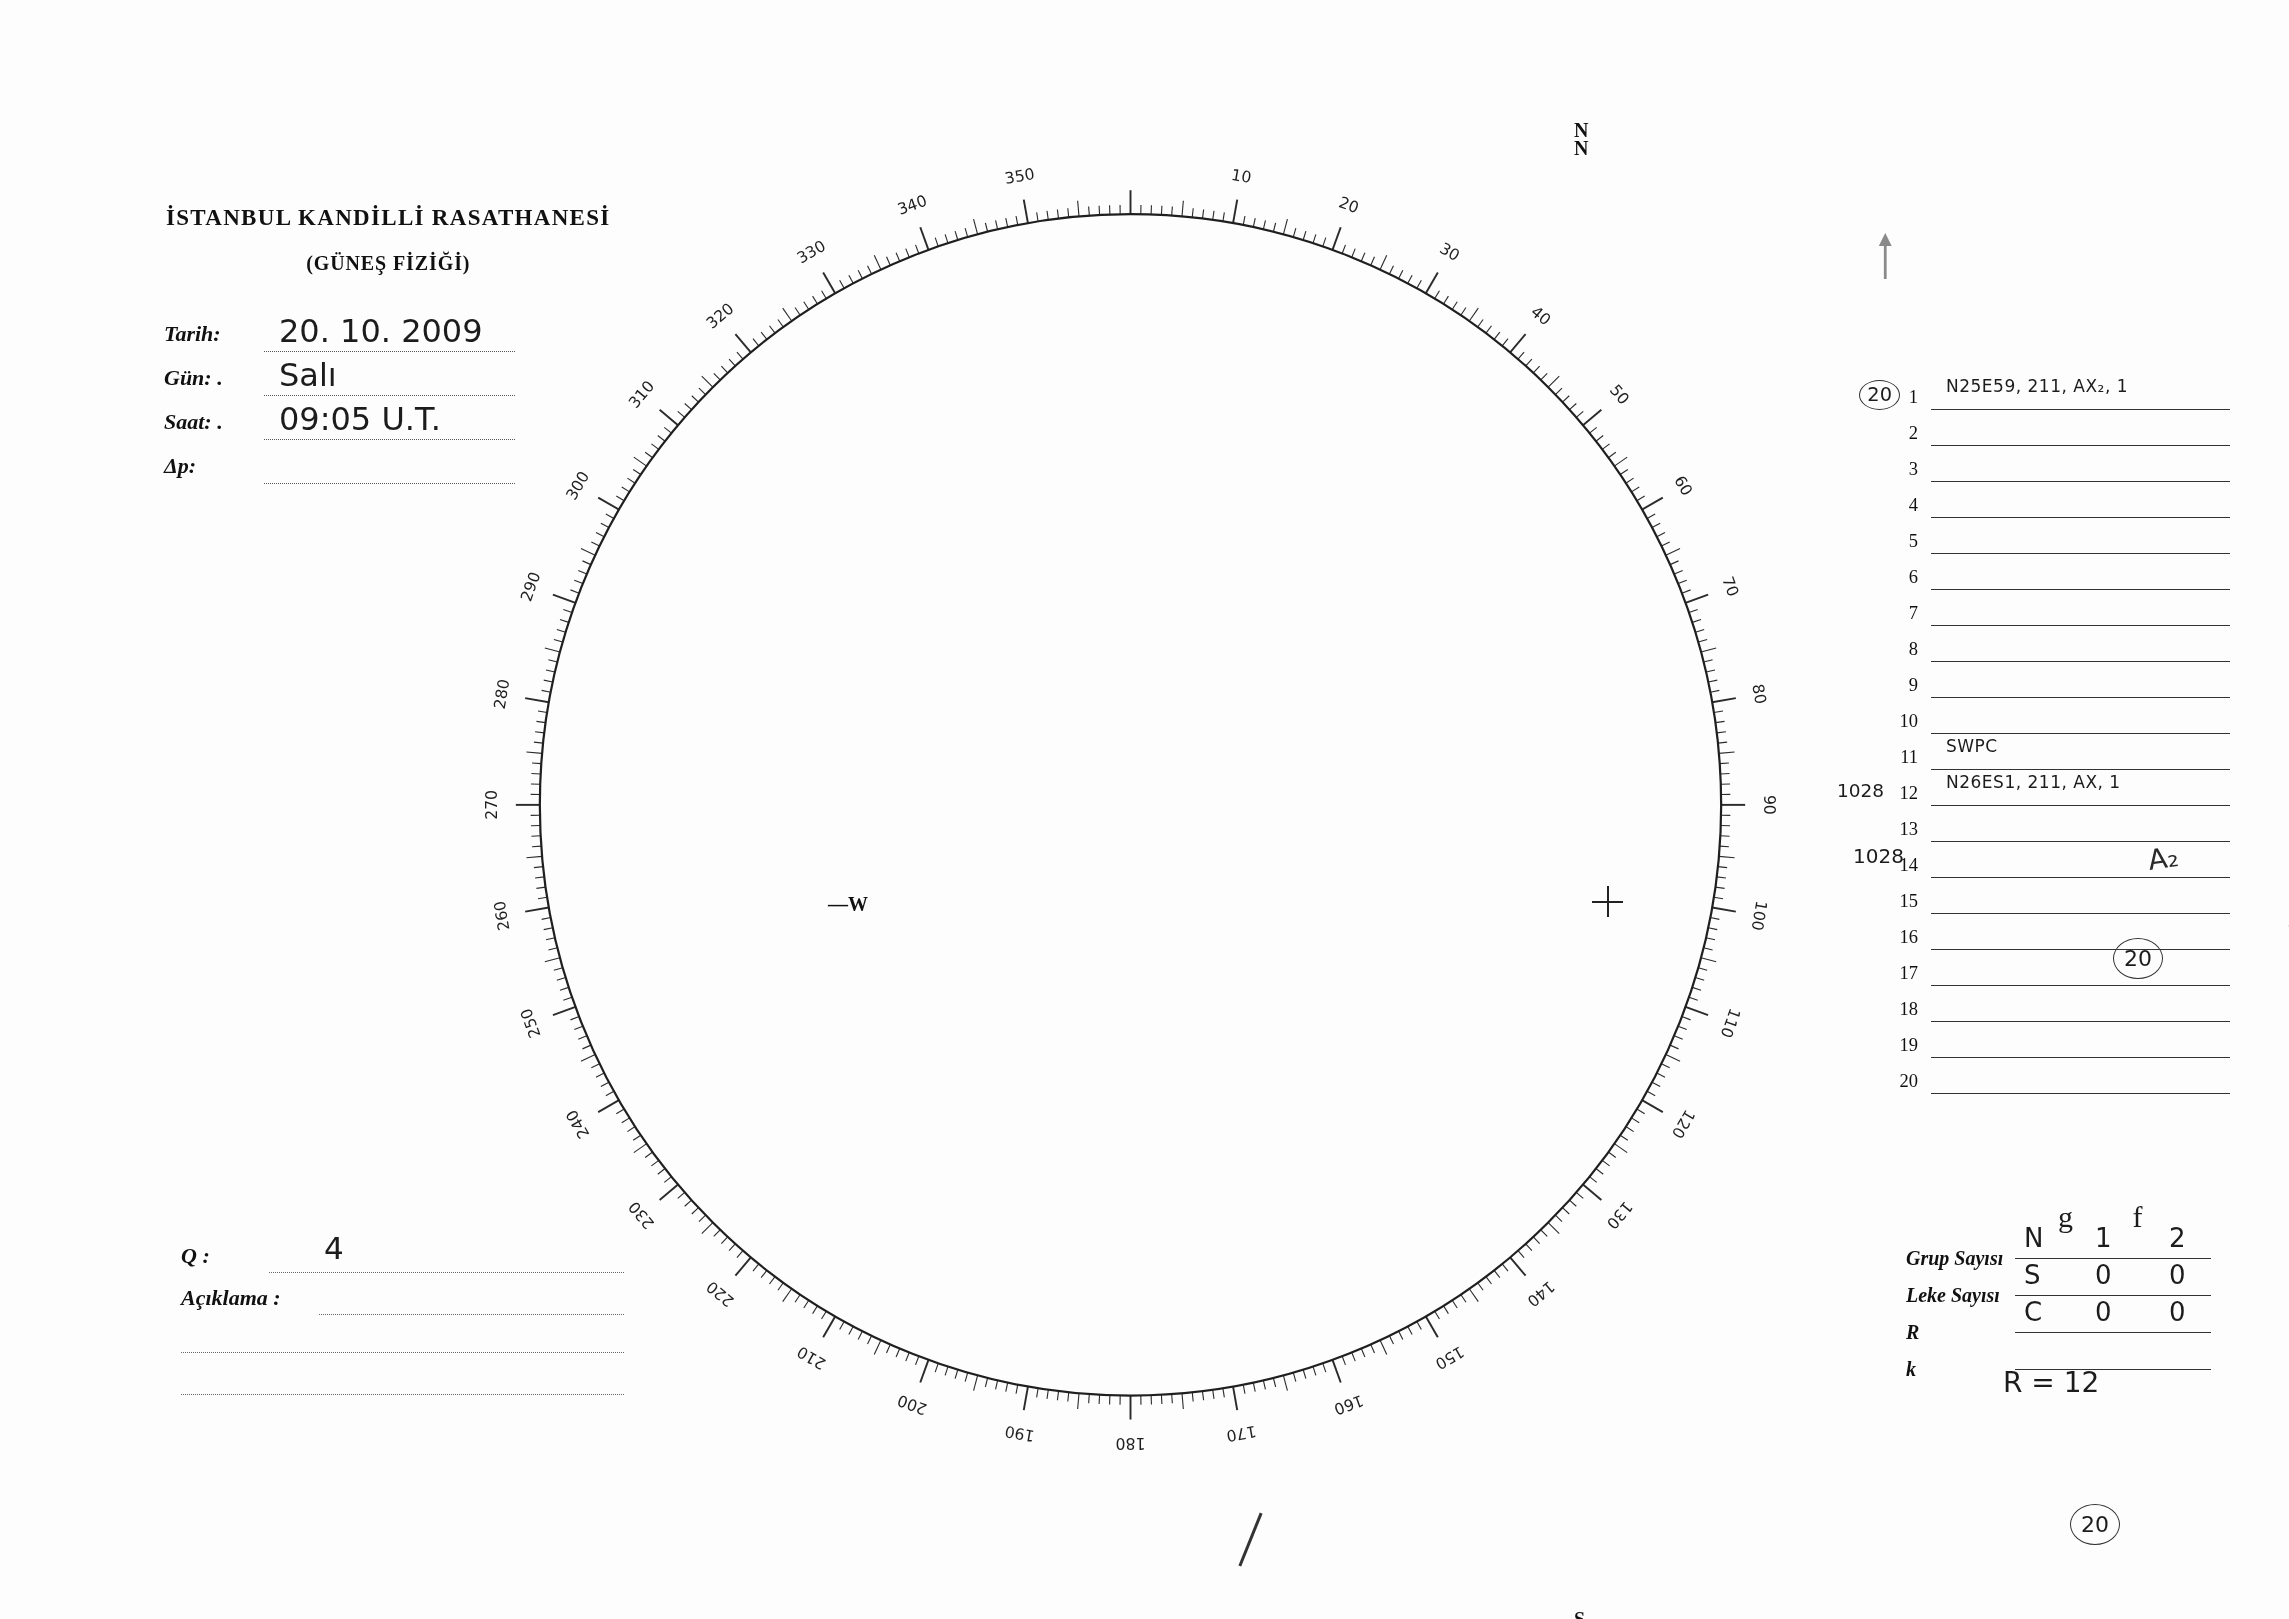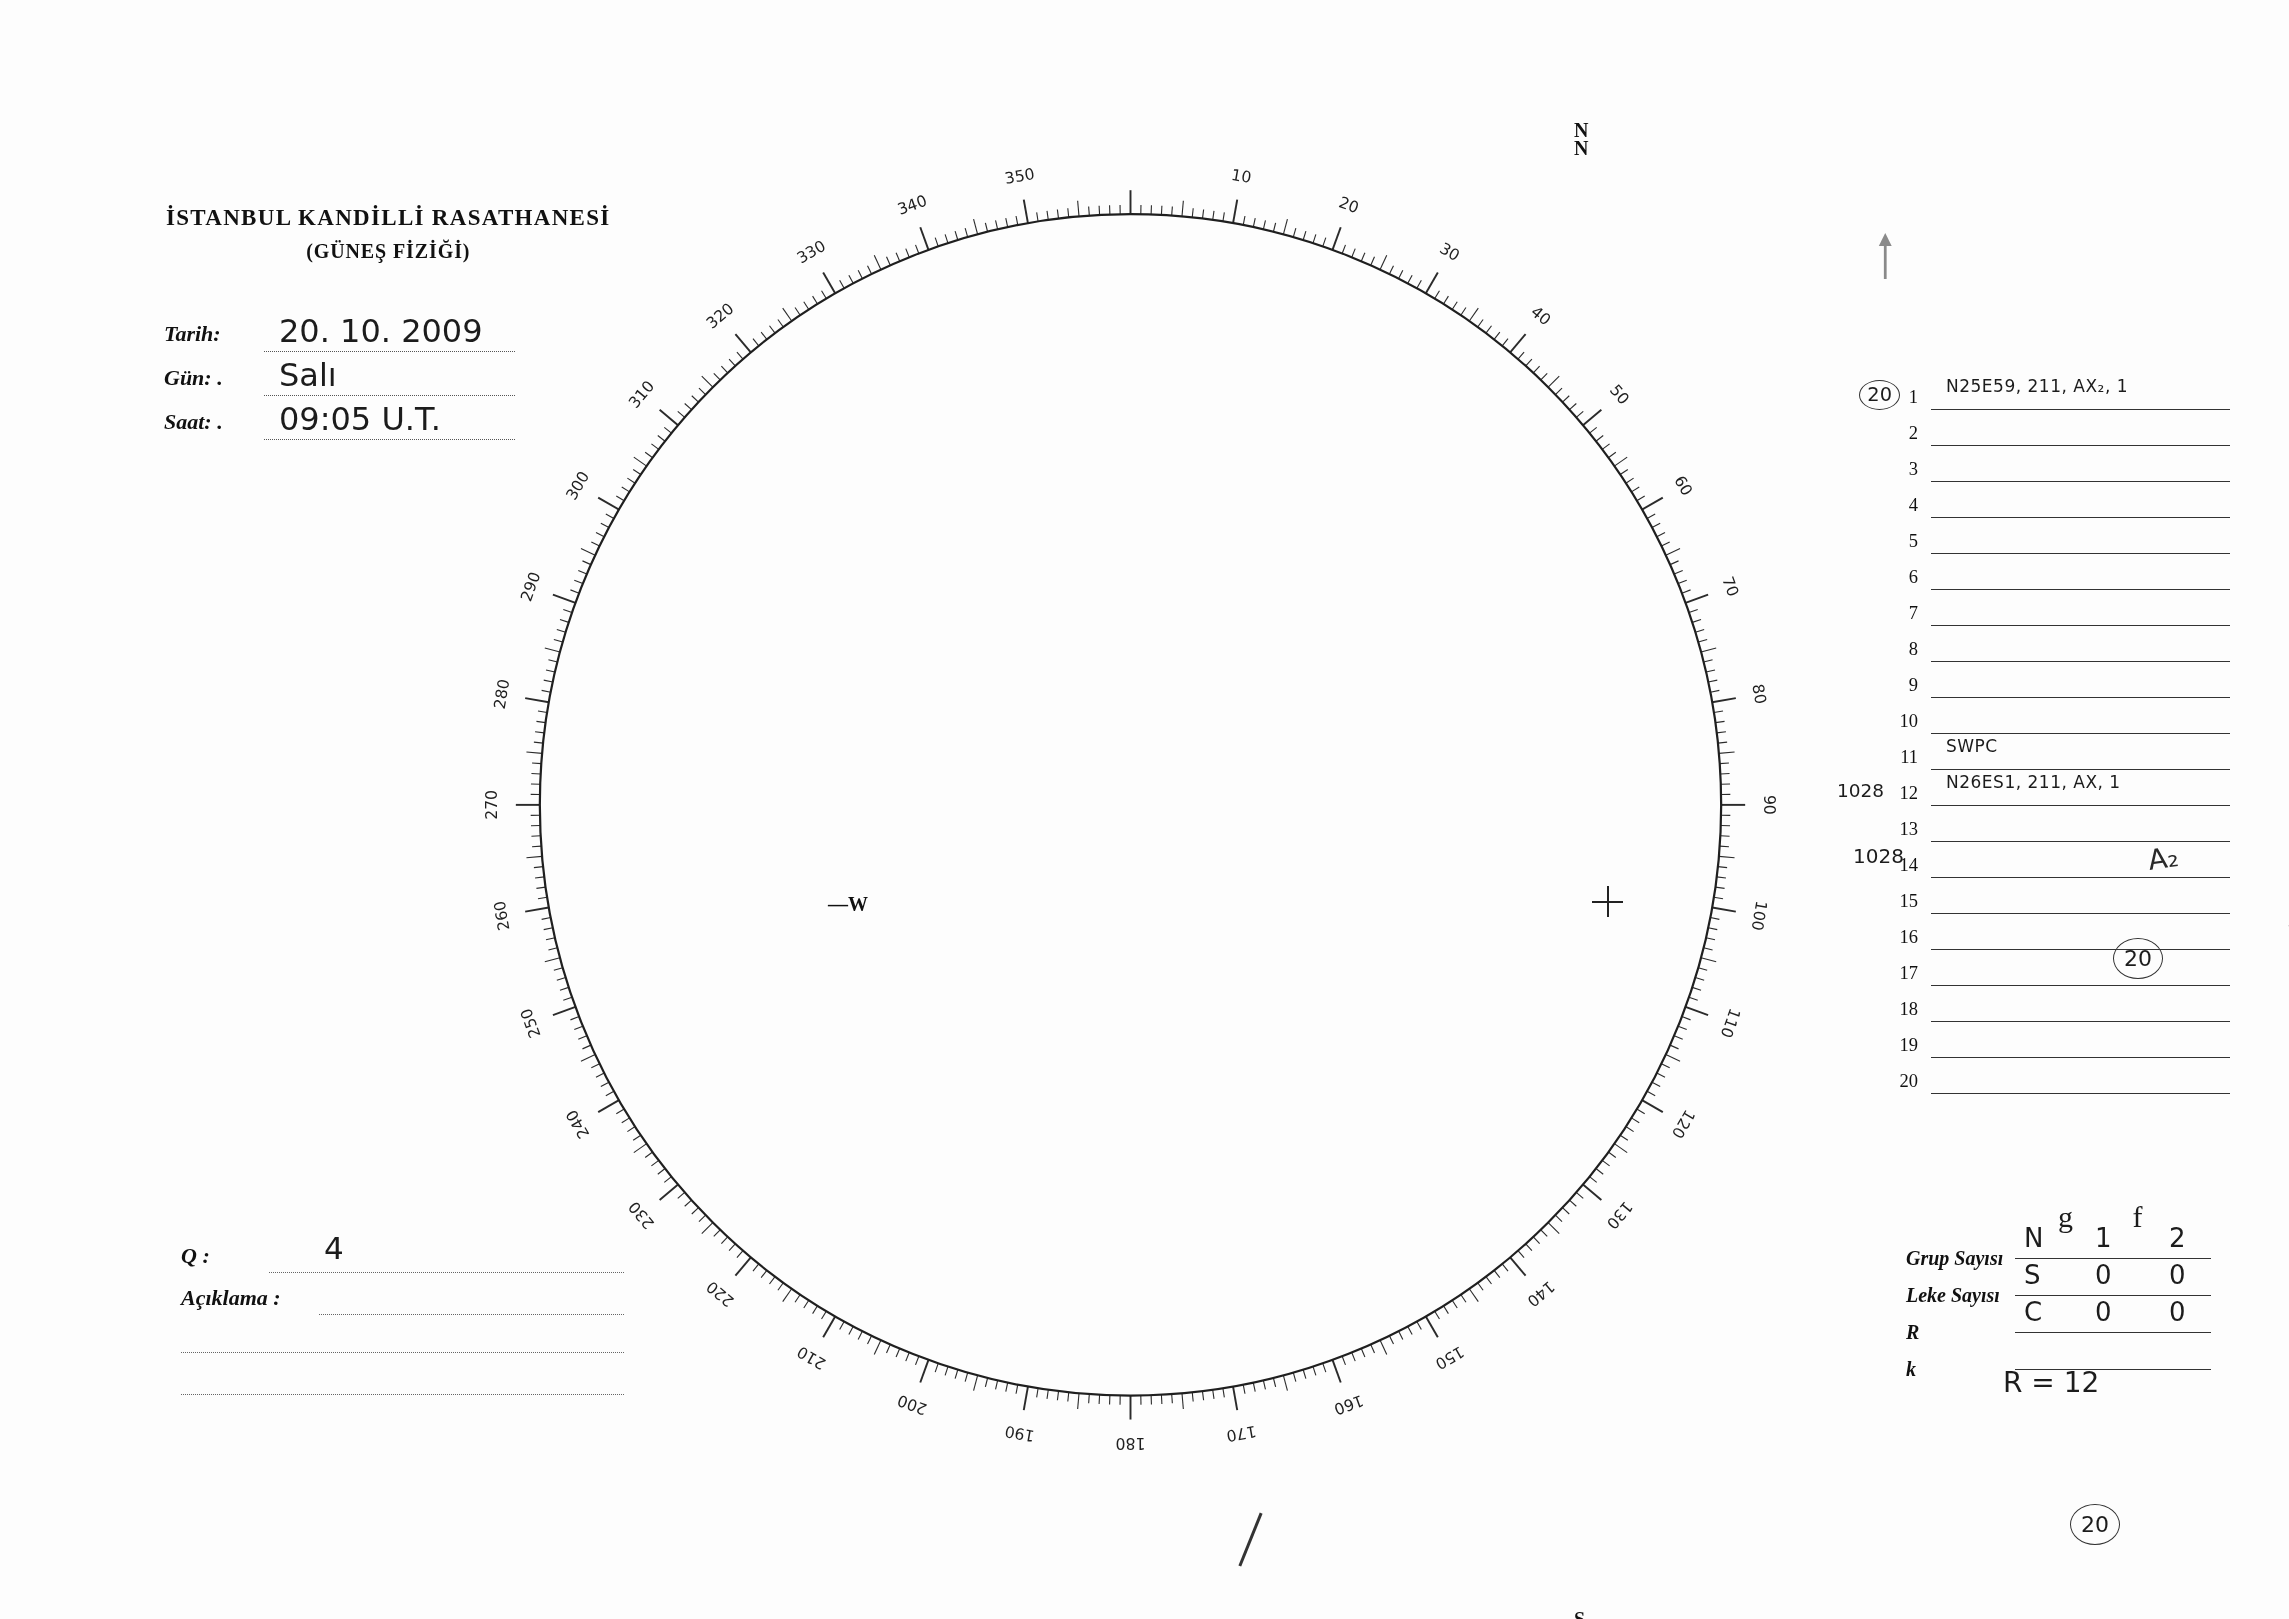--- a/index.html
+++ b/index.html
@@ -1,21 +1,21 @@
 <!DOCTYPE html>
 <html style="font-size:14.8px"><head>
 <meta charset="utf-8">
 <style>
   html,body{margin:0;padding:0;background:#fff;}
   body{width:2290px;height:1620px;position:relative;font-family:"Liberation Serif",serif;color:#111;overflow:hidden;}
   .sheet{position:absolute;inset:0;background:#fdfdfd;}
 
   
   .inst{position:absolute;left:166px;top:205px;font-family:"Liberation Serif",serif;font-size:23px;letter-spacing:1.3px;font-weight:600;}
-  .inst .sub{display:block;text-align:center;font-size:20px;letter-spacing:0.9px;margin-top:9px;}
+  .inst .sub{display:block;text-align:center;font-size:20px;letter-spacing:0.9px;margin-top:21px;}
 
   .fields{position:absolute;left:164px;top:314px;width:351px;}
   .frow{position:relative;height:44px;}
   .flabel{position:absolute;left:0;top:7.4px;font-style:italic;font-size:22px;font-weight:600;}
   .fline{position:absolute;left:100px;right:0;top:37px;border-bottom:0.9px dotted #555;}
   .fval{position:absolute;left:115px;top:-1.8px;font-family:"DejaVu Sans",sans-serif;font-size:32px;color:#1b1b1b;}
   .hand{font-family:"DejaVu Sans",sans-serif;color:#1c1c1c;}
 
   
   .qblock{position:absolute;left:181px;top:1237px;width:443px;}
@@ -91,20 +91,25 @@
     </div>
     <div class="frow">
       <span class="flabel">Gün: .</span>
       <span class="fline"></span>
       <span class="fval hand">Salı</span>
     </div>
     <div class="frow">
       <span class="flabel">Saat: .</span>
       <span class="fline"></span>
       <span class="fval hand">09:05  U.T.</span>
+    </div>
+    <div class="frow">
+      <span class="flabel">Δp:</span>
+      <span class="fline"></span>
+      <span class="fval hand"></span>
     </div>
   </div>
 
   <div class="qblock">
     <div class="qrow">
       <span class="qlabel">Q :</span>
       <span class="qline"></span>
       <span class="qval hand">4</span>
     </div>
     <div class="qrow">

